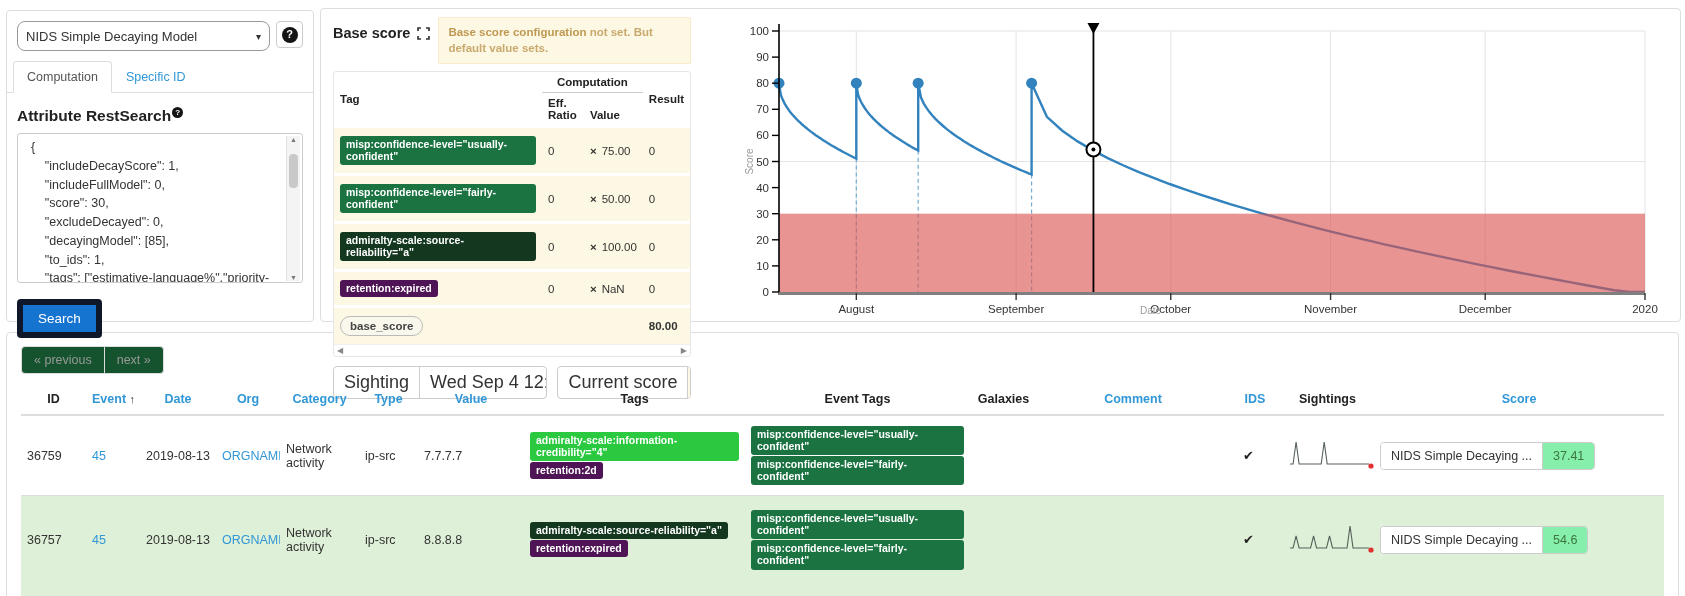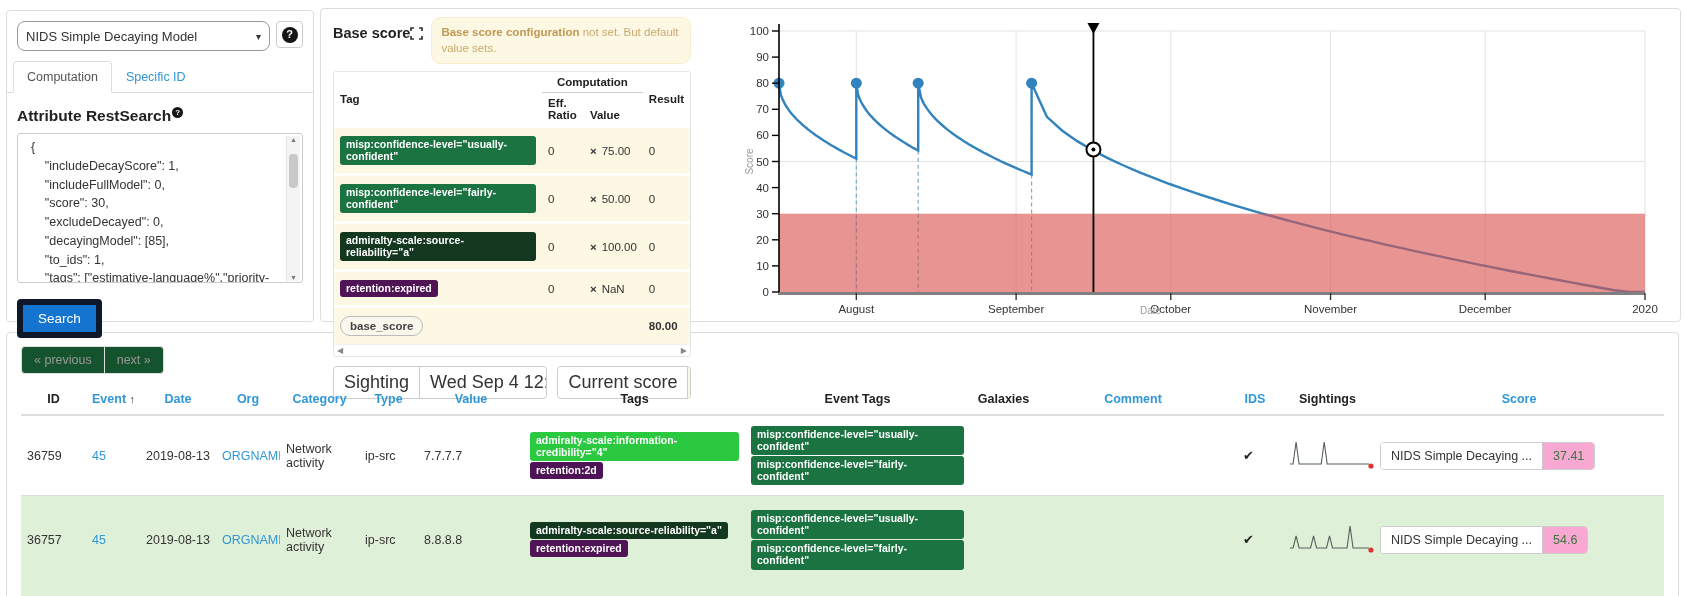--- a/index.html
+++ b/index.html
@@ -31,22 +31,22 @@
     padding:4px 20px 4px 6px;resize:none;overflow:hidden;color:#333;background:#fff;
   }
   .vscroll{position:absolute;right:3px;top:3px;bottom:5px;width:13px;background:#f4f4f4;border-left:1px solid #e3e3e3;display:flex;flex-direction:column;align-items:center;justify-content:space-between;font-size:7px;color:#777;}
   .vthumb{position:absolute;left:2px;top:18px;width:9px;height:34px;background:#c9c9c9;border-radius:4px;}
   .search-btn{margin-top:13px;background:#1674d1;color:#fff;border:6px solid #0f172a;border-radius:4px;padding:6px 15px;font-size:13.5px;cursor:pointer;}
 
   
   .right-panel{flex:1;height:314px;display:flex;padding:2px 4px;}
   .basescore{width:372px;min-width:372px;padding:6px 6px 4px 8px;box-sizing:border-box;}
   .bs-head{display:flex;gap:8px;align-items:flex-start;}
-  .bs-title{font-weight:bold;font-size:14.5px;white-space:nowrap;padding-top:8px;display:flex;align-items:center;gap:0;color:#222;}
-  .alert{flex:1;background:#fcf8e3;border:1px solid #faebcc;border-radius:10px;padding:7px 9px;font-size:11.5px;color:#c9a96e;line-height:1.35;}
+  .bs-title{font-weight:bold;font-size:14.5px;white-space:nowrap;padding-top:8px;display:flex;align-items:center;gap:7px;color:#222;}
+  .alert{flex:1;background:#fcf8e3;border:1px solid #faebcc;border-radius:1px;padding:7px 9px;font-size:11.5px;color:#c9a96e;line-height:1.35;font-weight:bold;}
   .alert b{color:#c09853;}
   .bs-table-wrap{border:1px solid #e6e6e6;border-radius:3px;margin-top:7px;background:#fff;}
   table.bs{width:100%;border-collapse:collapse;font-size:11.5px;}
   table.bs th{padding:4px 6px;text-align:left;color:#222;vertical-align:middle;font-weight:bold;}
   table.bs th.comp{text-align:center;border-bottom:1px solid #ccc;}
   table.bs th.sub{font-weight:bold;vertical-align:bottom;}
   table.bs td{background:#fcf8e3;border-top:3px solid #fff;padding:8px 6px;vertical-align:middle;color:#333;}
   table.bs td.num{white-space:nowrap;}
   .mult{font-weight:bold;margin-right:5px;}
   .tag{display:inline-block;color:#fff;font-weight:bold;font-size:10.5px;padding:2px 6px 3px;border-radius:3px;line-height:1.15;}
@@ -72,21 +72,21 @@
   table.attrs th.link{color:#3197d6;cursor:pointer;}
   table.attrs td{padding:9px 6px;border-top:1px solid #ddd;vertical-align:middle;overflow:hidden;}
   tr.success td{background:#dff0d8;}
   tr.tall td{padding-top:13px;padding-bottom:26px;}
   a.lnk{color:#3197d6;text-decoration:none;cursor:pointer;}
   .tagline{margin:1px 0;}
   .ids-cell{font-size:13px;color:#222;padding-left:14px !important;}
   .sort-arrow{color:#333;font-size:11px;}
   .score-group{display:inline-flex;border:1px solid #ccc;border-radius:4px;overflow:hidden;background:#fff;cursor:pointer;}
   .score-model{padding:6px 10px;color:#333;background:#fff;border-right:1px solid #ccc;white-space:nowrap;}
-  .score-val{padding:6px 10px;color:#3c763d;background:#f9a8d4;white-space:nowrap;}
+  .score-val{padding:6px 10px;color:#3c763d;background:#86efac;white-space:nowrap;}
 </style>
 </head>
 <body>
 
 <div class="top">
 
   <div class="card left-card">
     <div class="model-row">
       <div class="select">
         <span>NIDS Simple Decaying Model</span>

